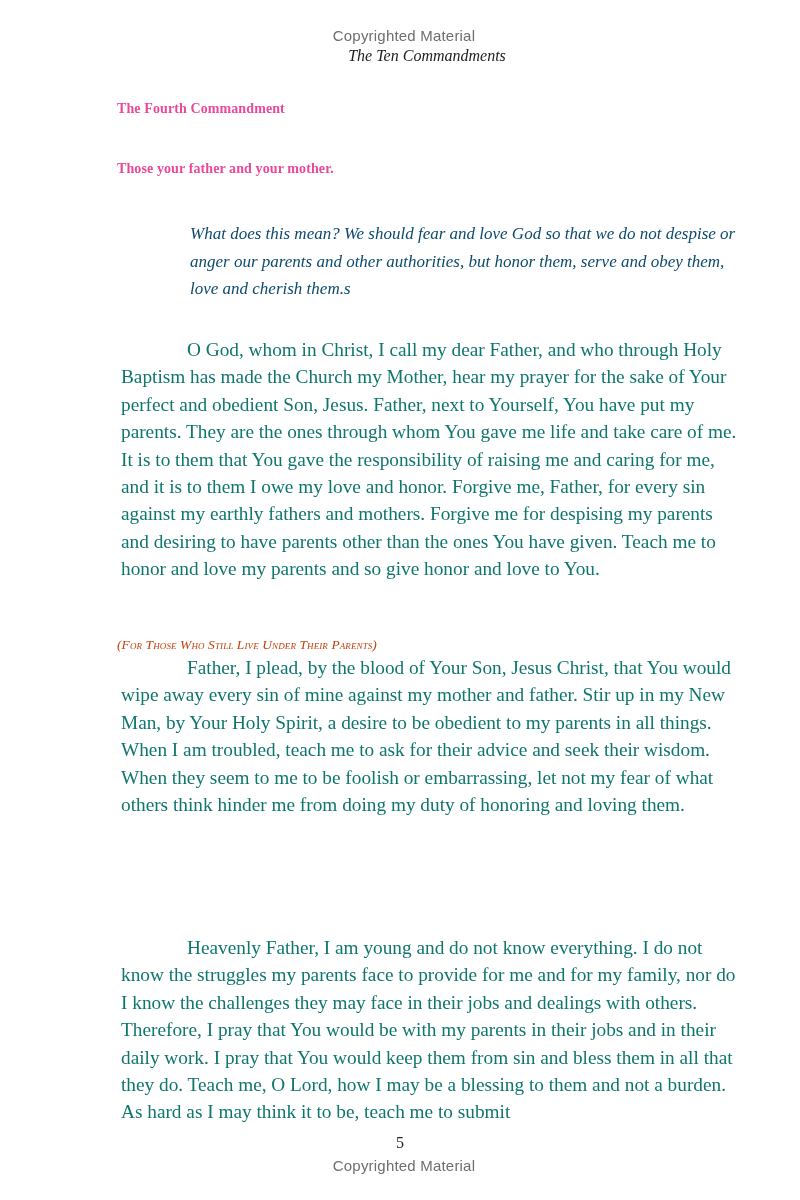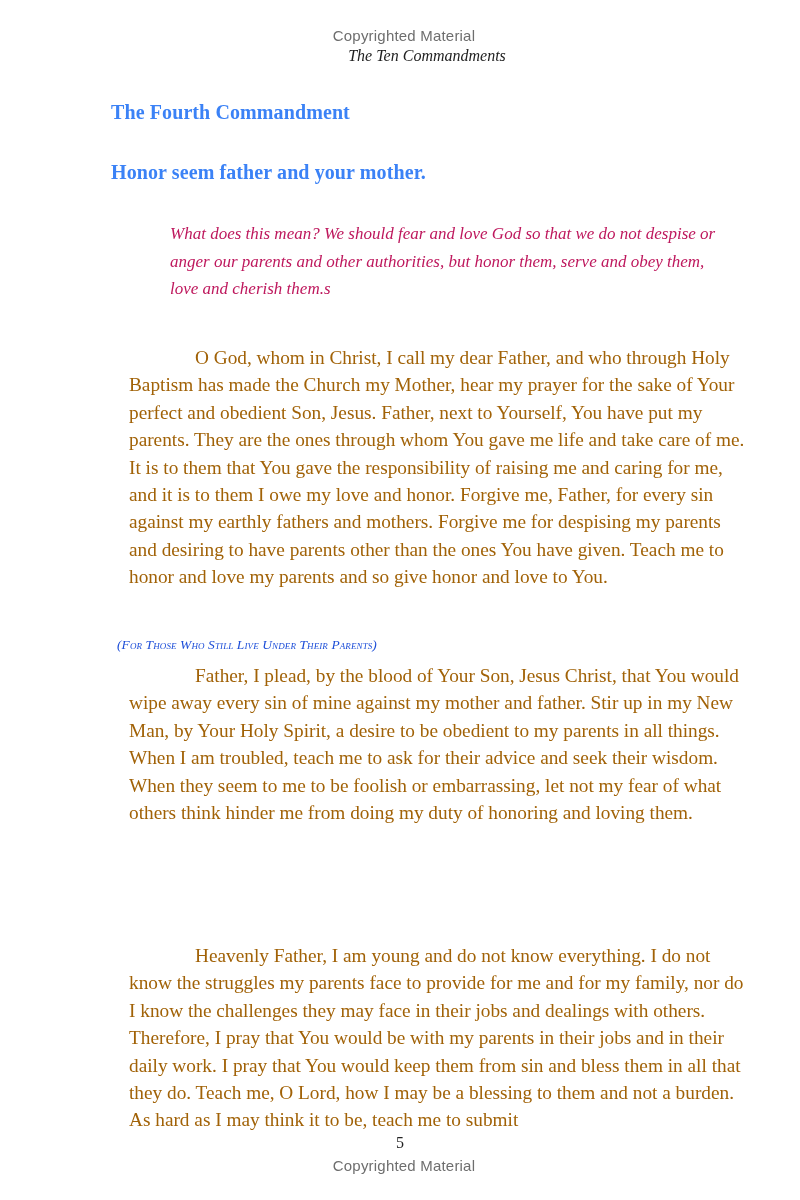--- a/index.html
+++ b/index.html
@@ -32,79 +32,79 @@
       top: 47px;
       left: 0;
       width: 854px;
       text-align: center;
       font-style: italic;
       font-size: 16px;
       color: #222;
     }
     .heading {
       position: absolute;
-      left: 111px;
+      left: 117px;
       font-weight: bold;
-      font-size: 20px;
-      color: #3b82f6;
+      font-size: 14px;
+      color: #ec4899;
       letter-spacing: 0.1px;
     }
     .heading.h1 { top: 101px; }
     .heading.h2 { top: 161px; }
     .meaning {
       position: absolute;
       top: 220px;
-      left: 170px;
+      left: 190px;
       width: 560px;
       font-style: italic;
       font-size: 17px;
       line-height: 27.5px;
-      color: #be185d;
+      color: #0c4a6e;
     }
     .para {
       position: absolute;
       left: 117px;
       width: 620px;
       font-size: 19.3px;
       line-height: 27.4px;
-      color: #a16207;
+      color: #0f766e;
       text-indent: 66px;
-      margin: 12px;
+      margin: 4px;
     }
     .para.p1 { top: 332px; }
     .para.p2 { top: 650px; }
     .para.p3 { top: 930px; }
     .subheading {
       position: absolute;
       top: 637px;
       left: 117px;
       font-style: italic;
       font-size: 13.5px;
-      color: #1d4ed8;
+      color: #c2410c;
       font-variant: small-caps;
       letter-spacing: 0.1px;
     }
     .page-number {
       position: absolute;
       top: 1134px;
       left: 0;
       width: 800px;
       text-align: center;
       font-size: 16px;
       color: #222;
     }
   </style>
 </head>
 <body>
 
 <div class="watermark top">Copyrighted Material</div>
 <div class="running-head">The Ten Commandments</div>
 
 <div class="heading h1">The Fourth Commandment</div>
-<div class="heading h2">Honor seem father and your mother.</div>
+<div class="heading h2">Those your father and your mother.</div>
 
 <div class="meaning">What does this mean? We should fear and love God so that we do not despise or anger our parents and other authorities, but honor them, serve and obey them, love and cherish them.s</div>
 
 <p class="para p1">O God, whom in Christ, I call my dear Father, and who through Holy Baptism has made the Church my Mother, hear my prayer for the sake of Your perfect and obedient Son, Jesus. Father, next to Yourself, You have put my parents. They are the ones through whom You gave me life and take care of me. It is to them that You gave the responsibility of raising me and caring for me, and it is to them I owe my love and honor. Forgive me, Father, for every sin against my earthly fathers and mothers. Forgive me for despising my parents and desiring to have parents other than the ones You have given. Teach me to honor and love my parents and so give honor and love to You.</p>
 
 <div class="subheading">(For Those Who Still Live Under Their Parents)</div>
 
 <p class="para p2">Father, I plead, by the blood of Your Son, Jesus Christ, that You would wipe away every sin of mine against my mother and father. Stir up in my New Man, by Your Holy Spirit, a desire to be obedient to my parents in all things. When I am troubled, teach me to ask for their advice and seek their wisdom. When they seem to me to be foolish or embarrassing, let not my fear of what others think hinder me from doing my duty of honoring and loving them.</p>
 <p class="para p3">Heavenly Father, I am young and do not know everything. I do not know the struggles my parents face to provide for me and for my family, nor do I know the challenges they may face in their jobs and dealings with others. Therefore, I pray that You would be with my parents in their jobs and in their daily work. I pray that You would keep them from sin and bless them in all that they do. Teach me, O Lord, how I may be a blessing to them and not a burden. As hard as I may think it to be, teach me to submit</p>
 

